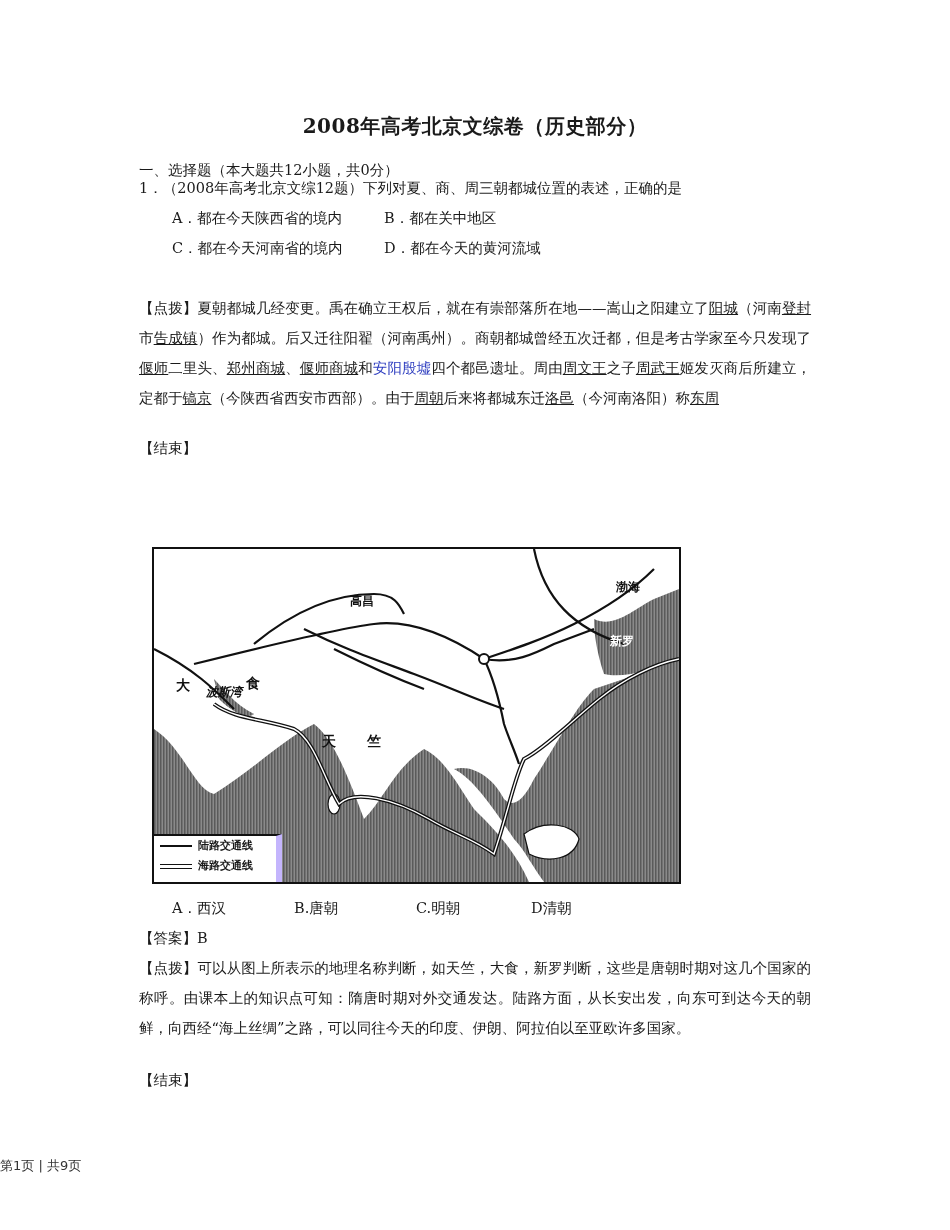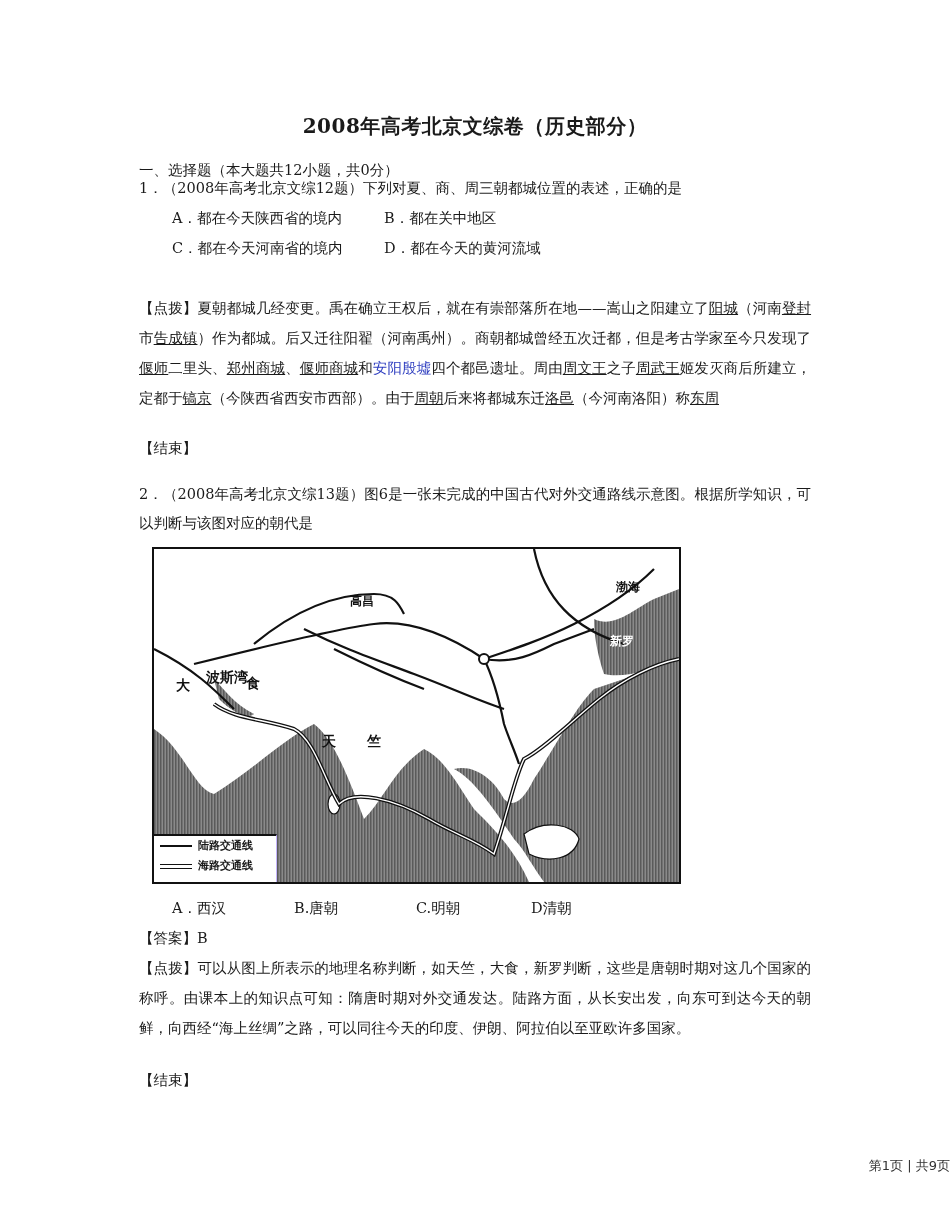--- a/index.html
+++ b/index.html
@@ -7,26 +7,26 @@
       font-family: "DejaVu Serif", "Liberation Serif", serif; color: #1a1a1a; }
     .page { position: absolute; left: 0; top: 0; width: 941px; height: 1230px; }
     .title { position: absolute; top: 113px; left: 0; width: 950px; text-align: center;
       font-size: 20px; font-weight: bold; letter-spacing: 0.5px; }
     .line { position: absolute; left: 139px; width: 680px; font-size: 14.5px; line-height: 20px; white-space: nowrap; }
     .para { position: absolute; left: 139px; width: 672px; font-size: 14.5px; line-height: 30px; text-align: justify; }
     .u { text-decoration: underline; }
     .link { color: #2b3bbf; }
     .opt { display: inline-block; }
     .map { position: absolute; left: 152px; top: 547px; width: 525px; height: 333px; border: 2px solid #111; background: #fff; overflow: hidden; }
-    .legend { position: absolute; left: 0; bottom: 0; width: 122px; height: 46px; border-top: 2px solid #111; border-right: 1px solid #c4b5fd; background:#fff; font-size: 11px; font-weight: bold; }
+    .legend { position: absolute; left: 0; bottom: 0; width: 122px; height: 46px; border-top: 2px solid #111; border-right: 6px solid #c4b5fd; background:#fff; font-size: 11px; font-weight: bold; }
     .legend div { height: 20px; line-height: 20px; padding-left: 6px; white-space: nowrap; }
     .lg-solid { display:inline-block; width: 32px; height: 0; border-top: 2.5px solid #111; vertical-align: middle; margin-right: 6px; }
     .lg-double { display:inline-block; width: 32px; height: 3px; border-top: 1.5px solid #111; border-bottom: 1.5px solid #111; vertical-align: middle; margin-right: 6px; }
     .maplabel { position: absolute; font-size: 14px; font-weight: bold; color: #111; }
-    .footer { position: absolute; top: 1157px; left: 0; width: 950px; text-align: right; font-size: 13px; color: #333;
+    .footer { position: absolute; top: 1157px; left: 0; width: 950px; text-align: left; font-size: 13px; color: #333;
       font-family: "DejaVu Sans", "Liberation Sans", sans-serif; }
   </style>
 </head>
 <body>
 
 <div class="page">
 
   <div class="title">2008年高考北京文综卷（历史部分）</div>
 
   <div class="line" style="top:160px;">一、选择题（本大题共12小题，共0分）</div>
@@ -38,23 +38,20 @@
     <span class="opt" style="width:212px;">A．都在今天陕西省的境内</span><span class="opt">B．都在关中地区</span>
   </div>
   <div class="line" style="top:238px; left:172px;">
     <span class="opt" style="width:212px;">C．都在今天河南省的境内</span><span class="opt">D．都在今天的黄河流域</span>
   </div>
   <div class="para" style="top:293px;">
     <span>【点拨】</span><span>夏朝都城几经变更。禹在确立王权后，就在有崇部落所在地——嵩山之阳建立了</span><span class="u">阳城</span><span>（河南</span><span class="u">登封</span><span>市</span><span class="u">告成镇</span><span>）作为都城。后又迁往阳翟（河南禹州）。商朝都城曾经五次迁都，但是考古学家至今只发现了</span><span class="u">偃师</span><span>二里头、</span><span class="u">郑州商城</span><span>、</span><span class="u">偃师商城</span><span>和</span><a class="link">安阳殷墟</a><span>四个都邑遗址。周由</span><span class="u">周文王</span><span>之子</span><span class="u">周武王</span><span>姬发灭商后所建立，定都于</span><span class="u">镐京</span><span>（今陕西省西安市西部）。由于</span><span class="u">周朝</span><span>后来将都城东迁</span><span class="u">洛邑</span><span>（今河南洛阳）称</span><span class="u">东周</span>
   </div>
   <div class="line" style="top:438px;">【结束】</div>
 
-  <div class="para" style="top:480px; line-height:29px;">
-    <span>2．</span><span>（2008年高考北京文综13题）图6是一张未完成的中国古代对外交通路线示意图。根据所学知识，可以判断与该图对应的朝代是</span>
-  </div>
 
   <div class="map">
     <svg width="525" height="333" viewBox="0 0 525 333">
       <defs>
         <pattern id="sea" width="3" height="3" patternUnits="userSpaceOnUse">
           <rect width="3" height="3" fill="#8a8a8a"></rect>
           <rect width="1.5" height="3" fill="#5a5a5a"></rect>
         </pattern>
       </defs>
 
@@ -86,21 +83,21 @@
       <g fill="none" stroke="#111" stroke-width="4">
         <path d="M60,155 C80,170 110,170 140,180 C160,190 170,230 185,255 C200,240 240,250 275,270 C300,285 320,290 340,305 C355,260 360,230 370,210 C390,200 420,170 445,150 C470,130 500,115 525,110"></path>
       </g>
       <g fill="none" stroke="#fff" stroke-width="1.4">
         <path d="M60,155 C80,170 110,170 140,180 C160,190 170,230 185,255 C200,240 240,250 275,270 C300,285 320,290 340,305 C355,260 360,230 370,210 C390,200 420,170 445,150 C470,130 500,115 525,110"></path>
       </g>
     </svg>
     <span class="maplabel" style="left:196px; top:44px; font-size:12px;">高昌</span>
     <span class="maplabel" style="left:22px; top:128px;">大</span>
     <span class="maplabel" style="left:92px; top:126px;">食</span>
-    <span class="maplabel" style="left:52px; top:120px; font-size:14px;">波斯湾</span>
+    <span class="maplabel" style="left:52px; top:135px; font-size:12px;font-style:italic;">波斯湾</span>
     <span class="maplabel" style="left:168px; top:184px;">天</span>
     <span class="maplabel" style="left:213px; top:184px;">竺</span>
     <span class="maplabel" style="left:462px; top:30px; font-size:12px;">渤海</span>
     <span class="maplabel" style="left:456px; top:84px; font-size:12px; color:#fff;">新罗</span>
     <div class="legend">
       <div><span class="lg-solid"></span><span>陆路交通线</span></div>
       <div><span class="lg-double"></span><span>海路交通线</span></div>
     </div>
   </div>
 

